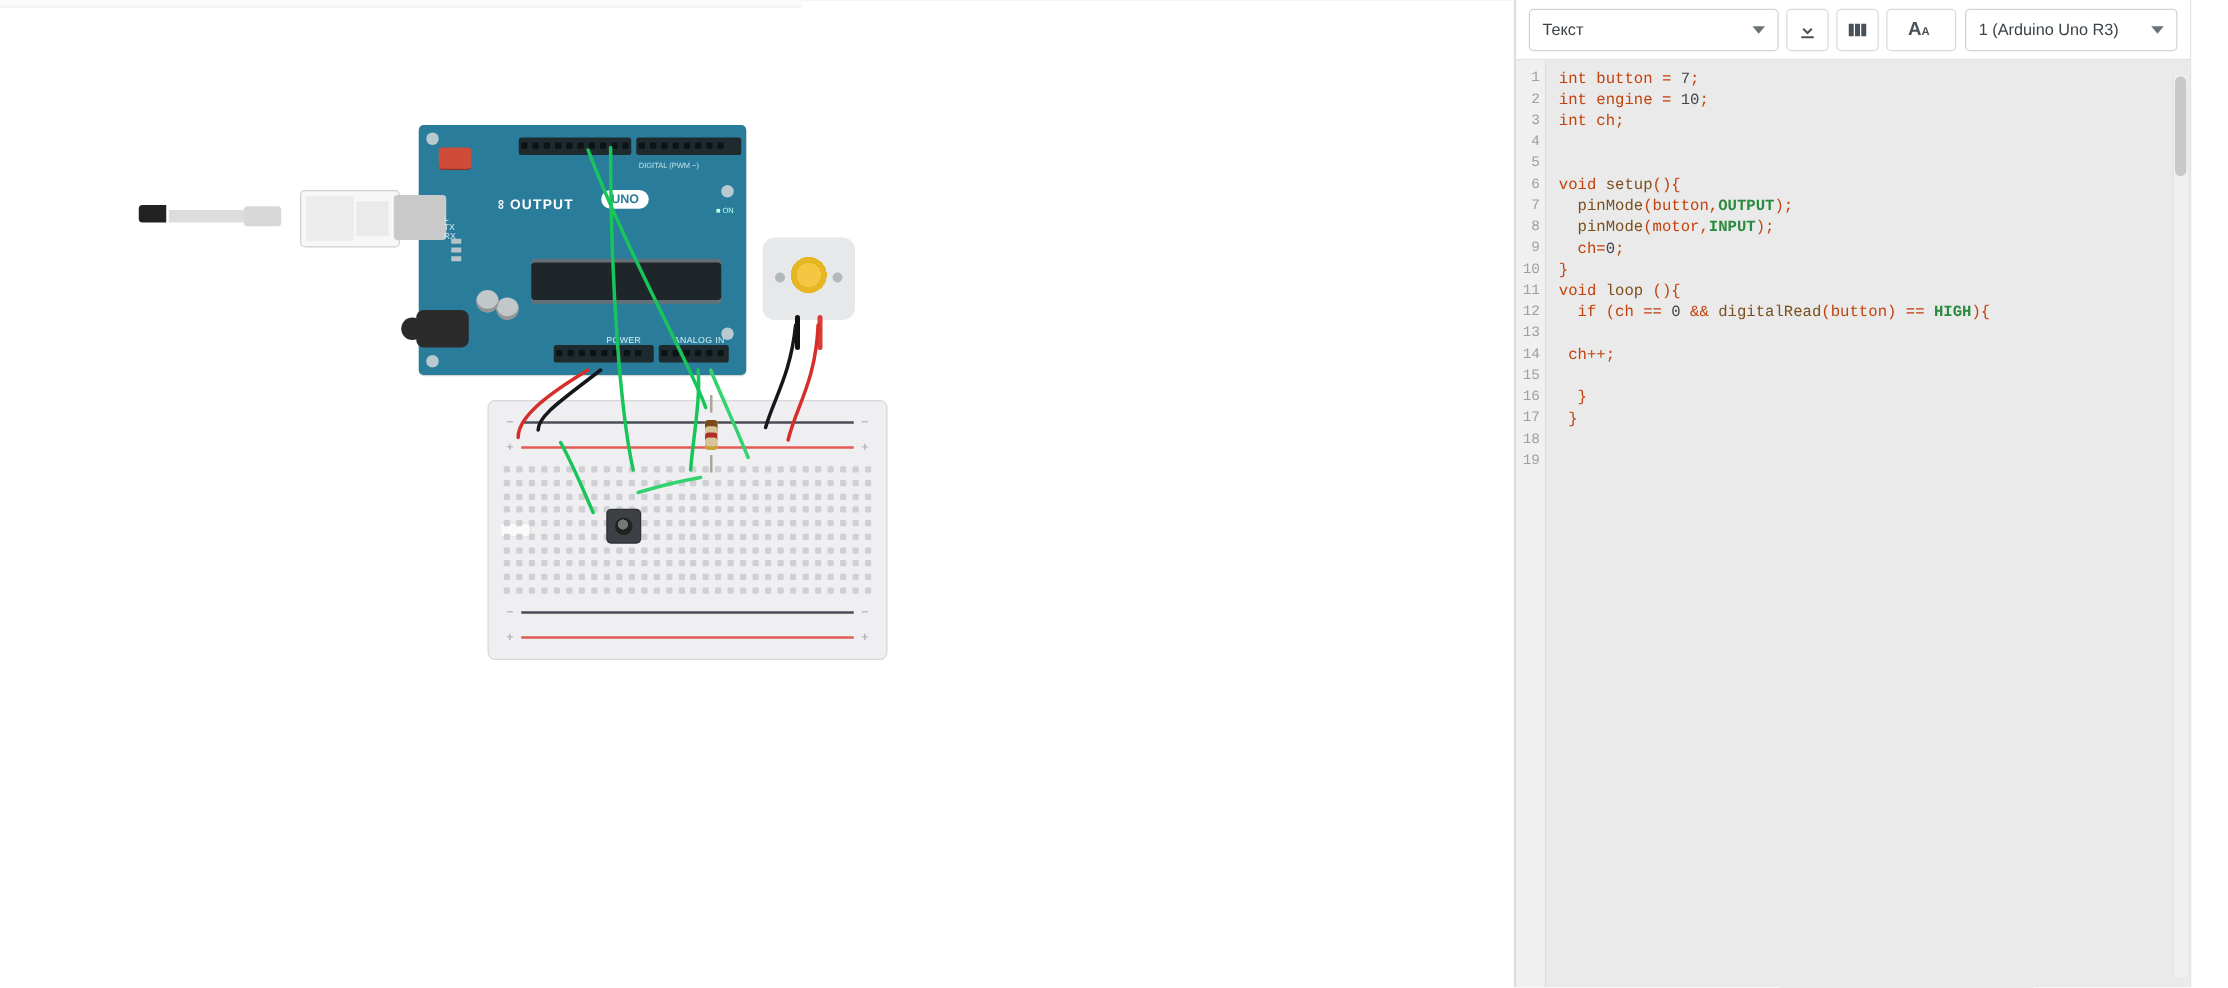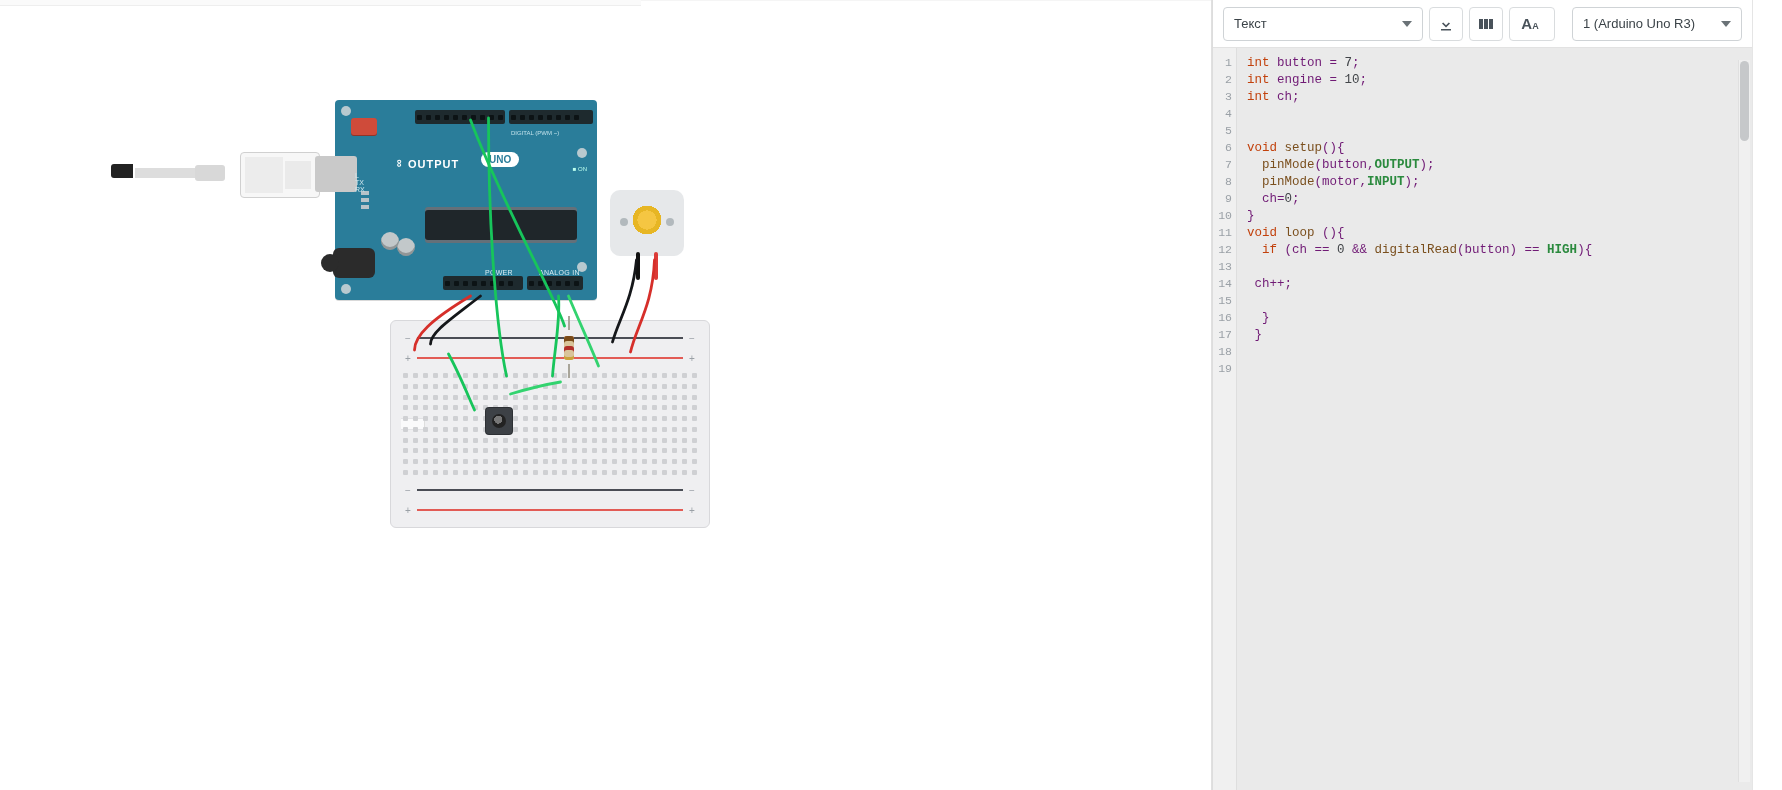--- a/index.html
+++ b/index.html
@@ -108,21 +108,21 @@
 
   .editor { flex: 1 1 auto; display: flex; overflow: auto; background: #eaeaea; font-family: Consolas, "Courier New", monospace; font-size: 12.5px; color: #333; }
   .editor::-webkit-scrollbar { width: 12px; }
   .editor::-webkit-scrollbar-thumb { background: #c6c8ca; border-radius: 6px; }
   .gutter { width: 24px; text-align: right; color: #9aa0a6; padding: 8px 4px 0 0; user-select: none; background: #f0f0f0; border-right: 1px solid #dedede; }
   .gutter div { height: 17px; font-size: 11.5px; }
   .codelines { padding: 8px 10px 0 10px; }
   .codelines div { height: 17px; white-space: pre; }
   .tok-kw { color: #c2410c; font-weight: normal; }
   .tok-fn { color: #7a4f1d; }
-  .tok-plain { color: #701a75; }
+  .tok-plain { color: #c2410c; }
   .tok-num { color: #424549; }
   .tok-const { color: #2b8a3e; font-weight: bold; }
 
   
   .mini-scroll { position: absolute; right: 2px; top: 60px; bottom: 8px; width: 12px; background: #f0f0f0; border-left: 1px solid #e0e0e0; }
   .mini-scroll .knob { position: absolute; left: 1px; right: 1px; top: 1px; height: 80px; background: #c6c8ca; border-radius: 6px; }
 
   
   .east-strip { width: 30px; background: #fff; border-left: 1px solid #e5e5e5; }
   .east-strip .tab { margin-top: 6px; height: 0; border-left: 3px solid #ff9f1a; }
@@ -563,21 +563,21 @@
             <path fill="#49525a" d="M8 1v8.2L5.2 6.4 4 7.6l4 4 4-4-1.2-1.2L8 9.2V1H8zM3 13h10v1.6H3z"></path>
           </svg>
       </div>
       <div class="tbicon" title="Library">
         <svg width="16" height="14" viewBox="0 0 16 14">
             <rect x="1" y="2" width="4" height="10" fill="#49525a"></rect>
             <rect x="6" y="2" width="4" height="10" fill="#49525a"></rect>
             <rect x="11" y="2" width="4" height="10" fill="#49525a"></rect>
           </svg>
       </div>
-      <div class="tbicon" style="width:46px" title="Text size">
+      <div class="tbicon" style="width:56px" title="Text size">
         <span style="font-weight:600">A<span style="font-size:9px">A</span></span>
           <span class="caret" style="margin-left:4px"></span>
       </div>
       <div class="boardsel">
         <div class="dropdown">
           <span>1 (Arduino Uno R3)</span>
           <span class="caret"></span>
         </div>
       </div>
     </div>

